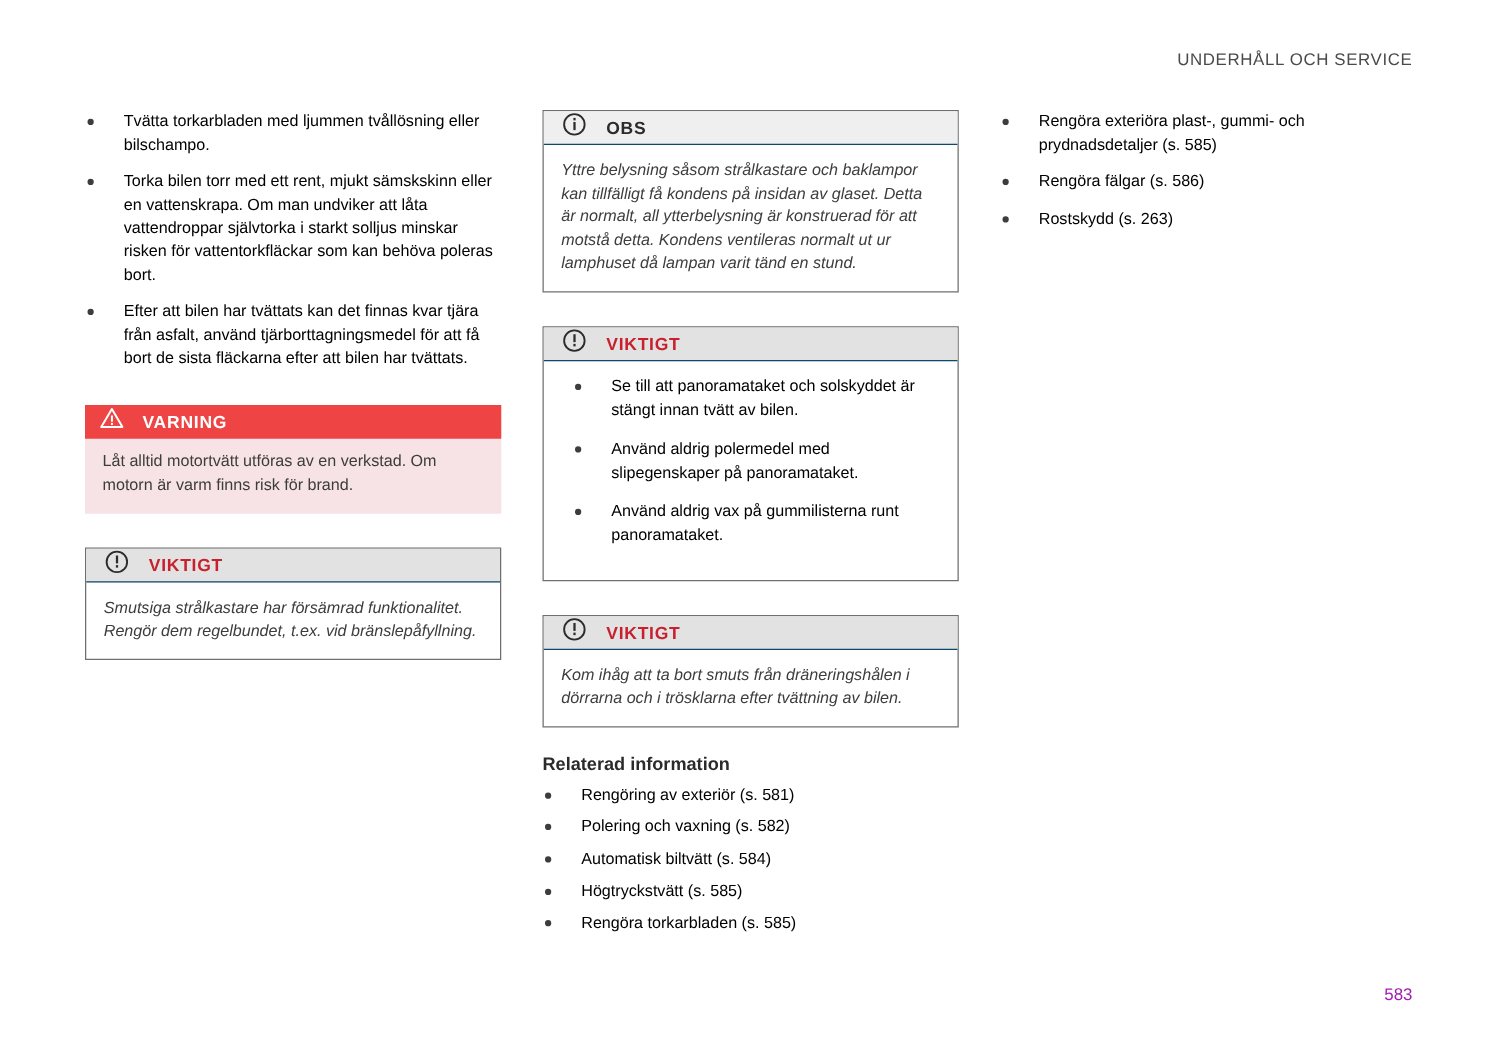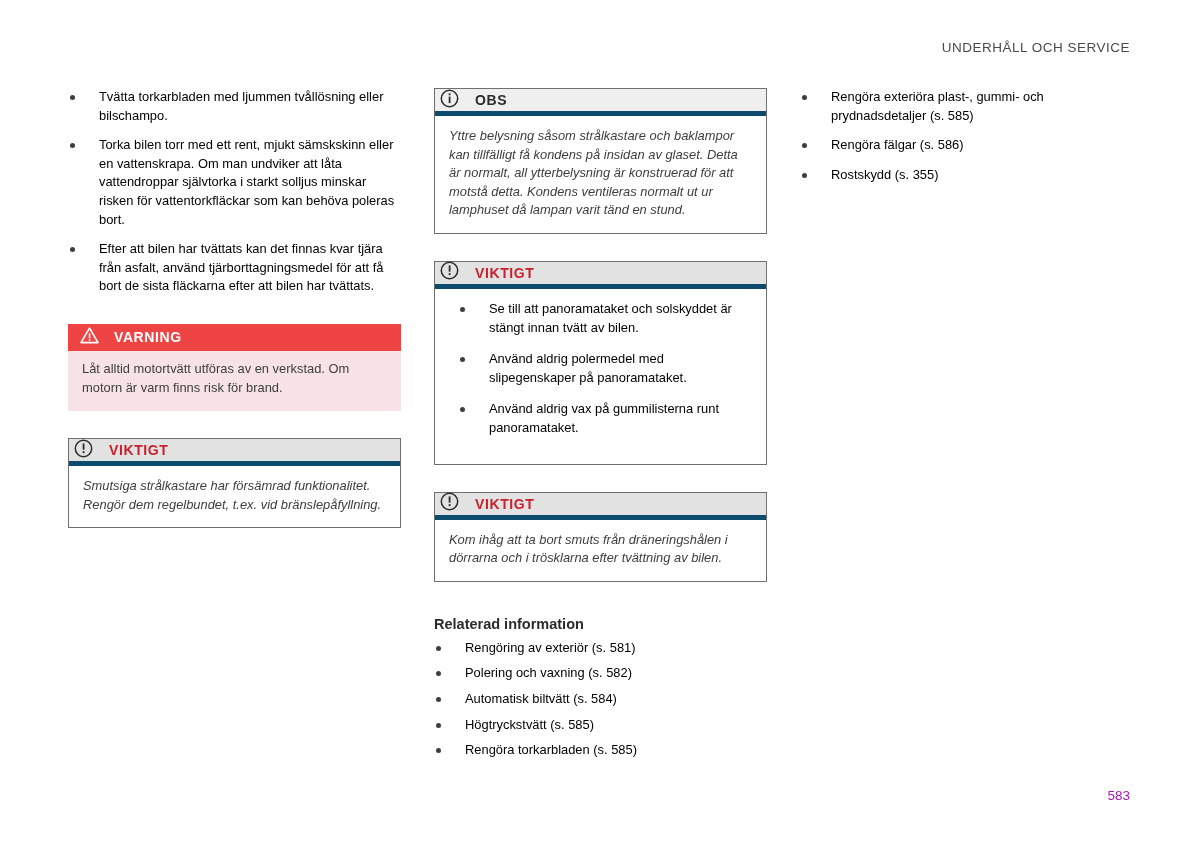--- a/index.html
+++ b/index.html
@@ -112,22 +112,22 @@
     width: 333px;
     border: 1px solid #6f6f6f;
     background: #ffffff;
   }
   .note-box.spaced { margin-top: 27px; }
   .note-head {
     background: #e2e2e2;
     height: 27px;
     display: flex;
     align-items: center;
-    padding-left: 5px;
-    border-bottom: 5px solid #0c4a6e;
+    padding-left: 15px;
+    border-bottom: 1px solid #0c4a6e;
     text-align: center;
   }
   .note-head.plain { background: #efefef; }
   .note-head .label {
     font-weight: bold;
     font-size: 14px;
     letter-spacing: 0.6px;
     margin-left: 16px;
   }
   .note-head .label.red  { color: #c8202c; }
@@ -144,21 +144,21 @@
     padding-left: 31px;
     margin-bottom: 13px;
   }
   .note-body ul.bullets { padding-left: 9px; }
 
   
   .icon { display: block; flex: 0 0 auto; }
 
   
   .related {
-    margin-top: 34px;
+    margin-top: 22px;
     width: 333px;
   }
   .related-title {
     font-size: 14.5px;
     font-weight: bold;
     color: #2b2b2b;
     margin: 0 0 7px 0;
   }
   .related ul.bullets > li {
     margin-bottom: 7px;
@@ -319,20 +319,20 @@
       <li>
         <span class="dot"></span>
         <span>Rengöra exteriöra plast-, gummi- och prydnadsdetaljer (s. 585)</span>
       </li>
       <li>
         <span class="dot"></span>
         <span>Rengöra fälgar (s. 586)</span>
       </li>
       <li>
         <span class="dot"></span>
-        <span>Rostskydd (s. 355)</span>
+        <span>Rostskydd (s. 263)</span>
       </li>
     </ul>
   </div>
 
 </div>
 
 <div class="page-number">583</div>
 
 </body></html>

